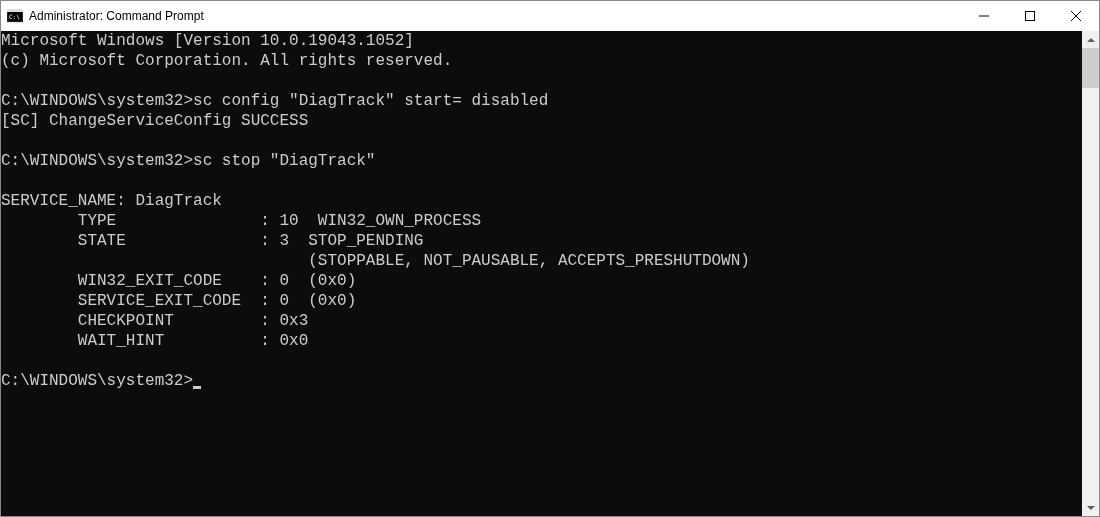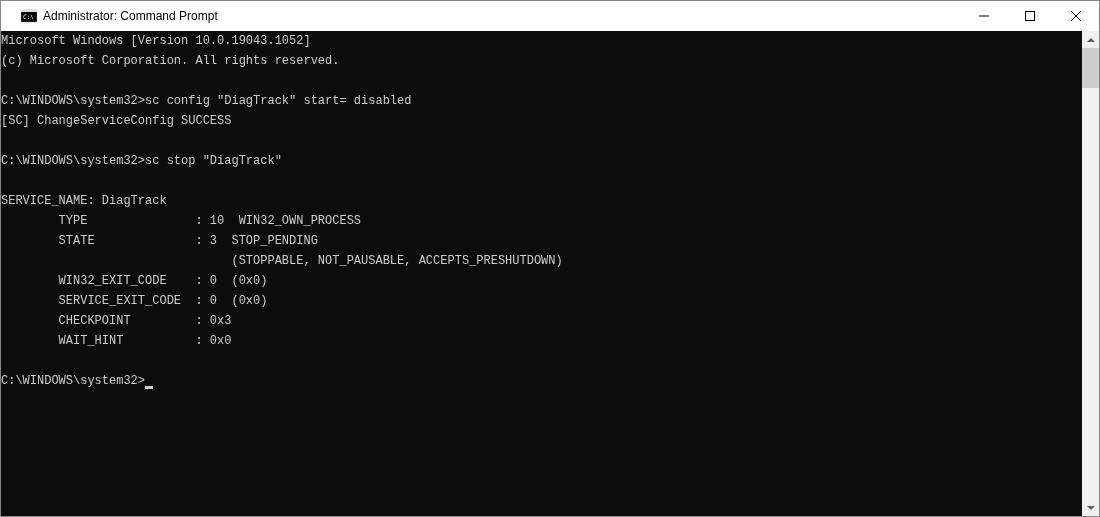--- a/index.html
+++ b/index.html
@@ -19,21 +19,21 @@
       height: 517px;
       display: flex;
       flex-direction: column;
       border: 1px solid #888;
     }
     .titlebar {
       height: 30px;
       background: #fff;
       display: flex;
       align-items: center;
-      padding-left: 20px;
+      padding-left: 6px;
       font-family: 'Segoe UI', Tahoma, sans-serif;
       font-size: 12px;
       color: #000;
     }
     .titlebar-icon {
       width: 16px;
       height: 16px;
       margin-right: 6px;
       display: flex;
       align-items: center;
@@ -60,21 +60,21 @@
       flex: 1;
       display: flex;
       background: #000;
       overflow: hidden;
     }
     .terminal {
       flex: 1;
       background: #0c0c0c;
       color: #cccccc;
       font-family: Consolas, 'Courier New', monospace;
-      font-size: 12px;
+      font-size: 16px;
       line-height: 20px;
       padding: 0;
       white-space: pre;
       overflow: hidden;
     }
     .scrollbar {
       width: 17px;
       background: #f0f0f0;
       position: relative;
     }

